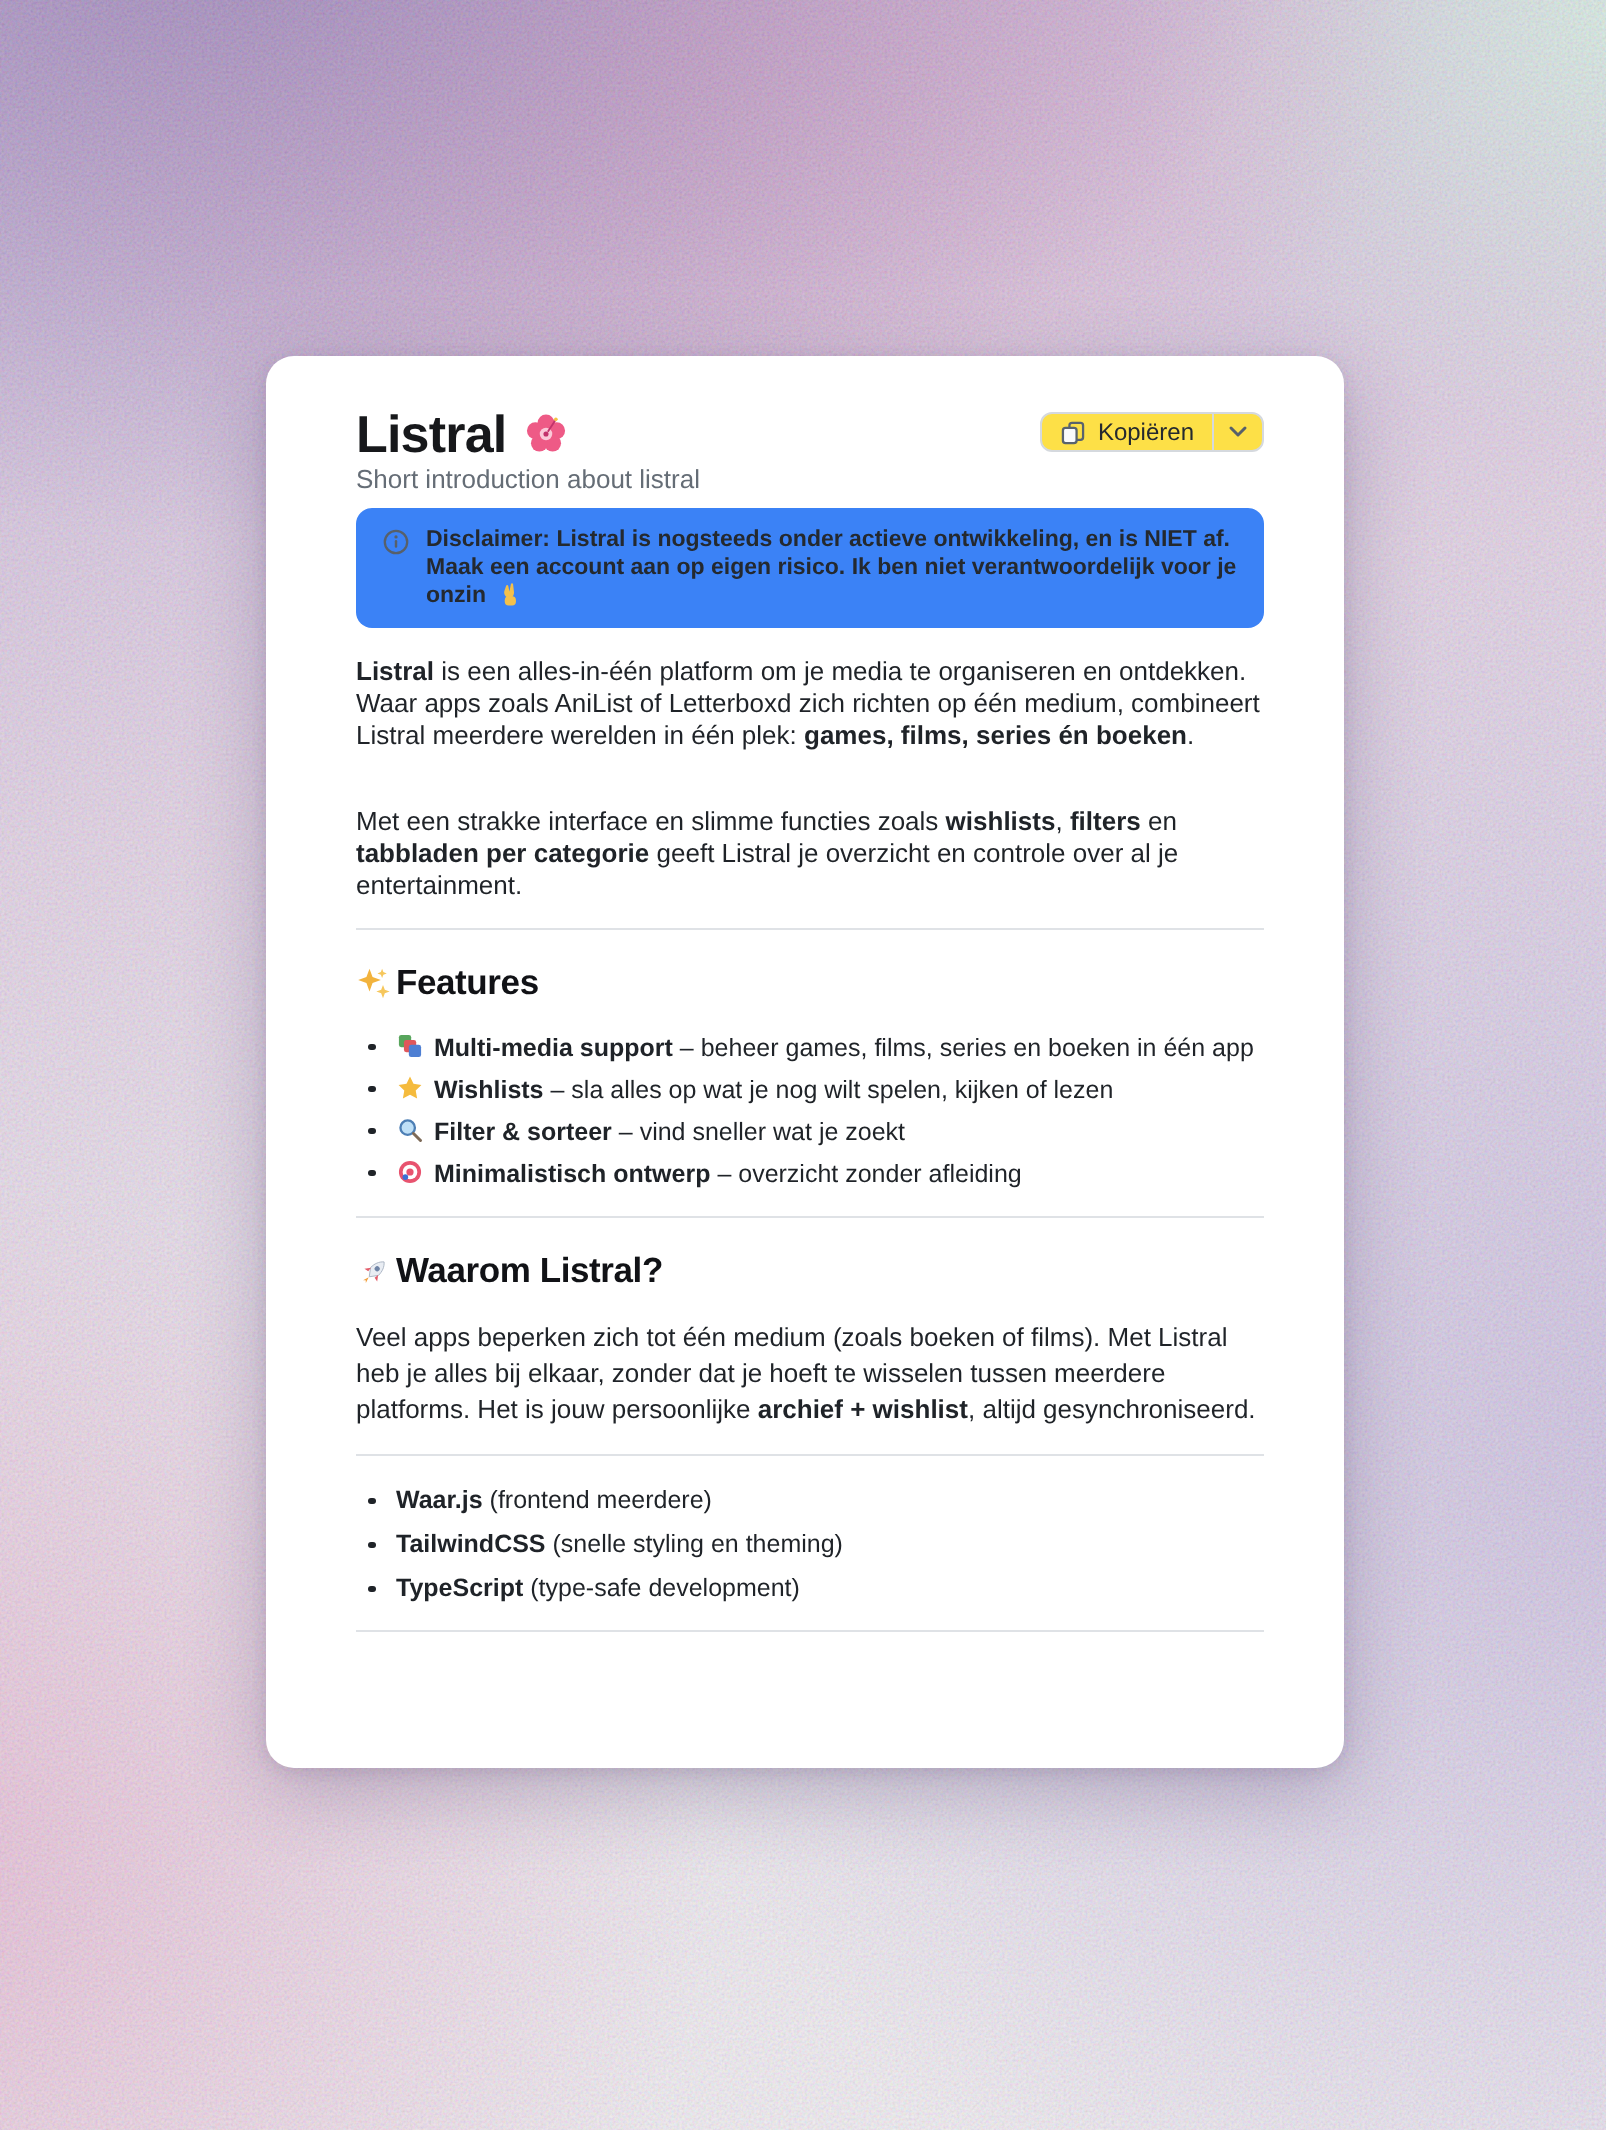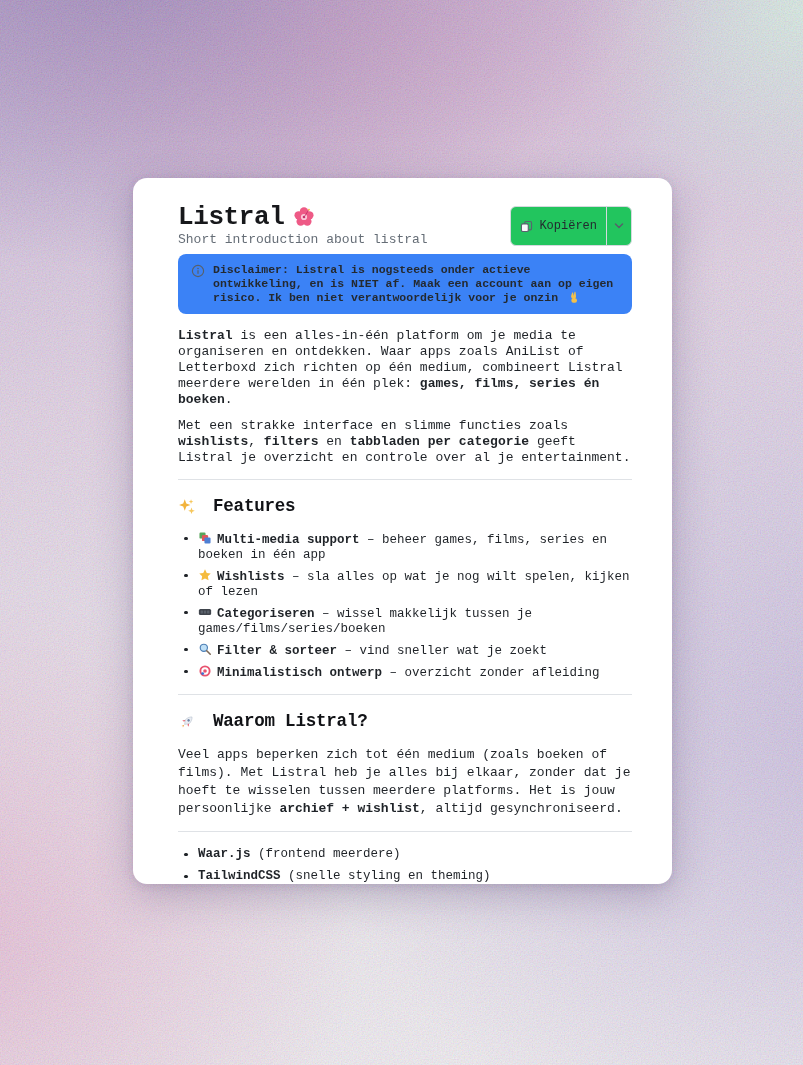--- a/index.html
+++ b/index.html
@@ -15,48 +15,48 @@
       radial-gradient(95% 60% at -8% 88%, #e9bdd8 0%, rgba(233,189,216,0) 55%),
       radial-gradient(120% 75% at 110% 68%, #cbbde2 0%, rgba(203,189,226,0) 60%),
       linear-gradient(168deg, #c9b4da 0%, #e4d3e7 35%, #eee8f1 68%, #f5f1f6 100%);
   }
   .noise { position:absolute; inset:0; width:100%; height:100%; pointer-events:none; }
 
   .card {
     position:absolute; left:133px; top:178px; width:539px; height:706px;
     background:#ffffff; border-radius:14px; overflow:hidden;
     box-shadow:0 12px 40px rgba(70,50,100,0.28), 0 2px 8px rgba(70,50,100,0.12);
-    padding:25px 40px 0 45px; color:#1f2328;font-family:Liberation Mono, monospace;
+    padding:25px 40px 0 45px; color:#1f2328;
   }
 
   .header-row { display:flex; justify-content:space-between; align-items:flex-start; }
   h1 { font-size:26px; font-weight:700; letter-spacing:-0.4px; color:#17181b;
        display:flex; align-items:center; gap:9px; line-height:28px; }
   .subtitle { margin-top:0; font-size:13px; color:#656d76; line-height:18px; }
 
-  .split-btn { display:inline-flex; align-items:stretch; height:40px; margin-top:3px;
-    background:#22c55e; border:1px solid #d5d9de; border-radius:6px; overflow:hidden;
+  .split-btn { display:inline-flex; align-items:stretch; height:20px; margin-top:3px;
+    background:#fde047; border:1px solid #d5d9de; border-radius:6px; overflow:hidden;
     font-size:12px; color:#24292f; }
   .split-btn .main { display:flex; align-items:center; gap:6px; padding:0 9px; cursor:pointer; }
   .split-btn .arrow { display:flex; align-items:center; padding:0 7px;
     border-left:1px solid #d5d9de; cursor:pointer; }
 
   .callout { margin-top:5px; background:#3b82f6; border-radius:8px; padding:9px 13px;
     display:flex; gap:8px; align-items:flex-start; }
   .callout .txt { font-size:11.5px; font-weight:700; color:#24292f; line-height:14px; }
   .callout .icn { flex:0 0 auto; margin-top:0.5px; }
 
   p.body { font-size:13px; line-height:16px; color:#1f2328; }
   #p1 { margin-top:14px; }
-  #p2 { margin-top:10px; }
+  #p2 { margin-top:27px; }
   strong { font-weight:700; }
 
   hr.sep { border:0; border-top:1px solid #dfe2e6; margin:13px 0 0 0; }
   h2.sec { margin-top:17px; font-size:17.5px; font-weight:700; color:#111216;
-    display:flex; align-items:center; gap:17px; line-height:19px; letter-spacing:-0.2px; }
+    display:flex; align-items:center; gap:2px; line-height:19px; letter-spacing:-0.2px; }
   .sec-body { margin-top:15px; }
   ul.blist { list-style:none; }
   ul.blist li { position:relative; padding-left:20px; font-size:12.5px;
     line-height:15px; margin-bottom:5px; }
   ul.blist.tech li { margin-bottom:7px; }
   ul.blist li::before { content:""; position:absolute; left:6px; top:5.5px;
     width:3.5px; height:3.5px; border-radius:50%; background:#1f2328; }
   .li-icon { display:inline-block; vertical-align:-2px; margin-right:5px; line-height:0; }
   p.secp { font-size:13px; line-height:18px; color:#1f2328; }
 
@@ -158,26 +158,20 @@
       <ul class="blist sec-body">
         <li><span class="li-icon"><svg width="14" height="14" viewBox="0 0 24 24">
               <rect x="2.5" y="2.5" width="10.5" height="10.5" rx="2" fill="#58a55c"></rect>
               <rect x="6.8" y="6.8" width="10.5" height="10.5" rx="2" fill="#e0575b"></rect>
               <rect x="11" y="11" width="10.5" height="10.5" rx="2" fill="#4e7fd3"></rect>
             </svg></span><strong>Multi-media support</strong><span> – beheer games, films, series en boeken in één app</span></li>
         <li><span class="li-icon"><svg width="14" height="14" viewBox="0 0 24 24">
               <path d="M12 2.2l3 6.2 6.8 1-4.9 4.8 1.2 6.8L12 17.8 5.9 21l1.2-6.8L2.2 9.4l6.8-1z" fill="#f5bb3d"></path>
             </svg></span><strong>Wishlists</strong><span> – sla alles op wat je nog wilt spelen, kijken of lezen</span></li>
         <li><span class="li-icon"><svg width="14" height="14" viewBox="0 0 24 24">
-              <rect x="1.5" y="7" width="21" height="10" rx="2.6" fill="#3f444c"></rect>
-              <rect x="4.5" y="9.6" width="4" height="4.8" rx="0.8" fill="#5a616b"></rect>
-              <rect x="10" y="9.6" width="4" height="4.8" rx="0.8" fill="#5a616b"></rect>
-              <rect x="15.5" y="9.6" width="4" height="4.8" rx="0.8" fill="#5a616b"></rect>
-            </svg></span><strong>Categoriseren</strong><span> – wissel makkelijk tussen je games/films/series/boeken</span></li>
-        <li><span class="li-icon"><svg width="14" height="14" viewBox="0 0 24 24">
               <circle cx="10" cy="10" r="6.2" fill="#bfe0f7" stroke="#4d7fb5" stroke-width="2"></circle>
               <line x1="15" y1="15" x2="21" y2="21" stroke="#7d6a58" stroke-width="2.6" stroke-linecap="round"></line>
             </svg></span><strong>Filter &amp; sorteer</strong><span> – vind sneller wat je zoekt</span></li>
         <li><span class="li-icon"><svg width="14" height="14" viewBox="0 0 24 24">
               <circle cx="12" cy="12" r="9.5" fill="#e8536f"></circle>
               <circle cx="12" cy="12" r="6.3" fill="#ffffff"></circle>
               <circle cx="12" cy="12" r="3.1" fill="#e8536f"></circle>
               <circle cx="8" cy="16.4" r="2.4" fill="#3b6fd4"></circle>
             </svg></span><strong>Minimalistisch ontwerp</strong><span> – overzicht zonder afleiding</span></li>
       </ul>

